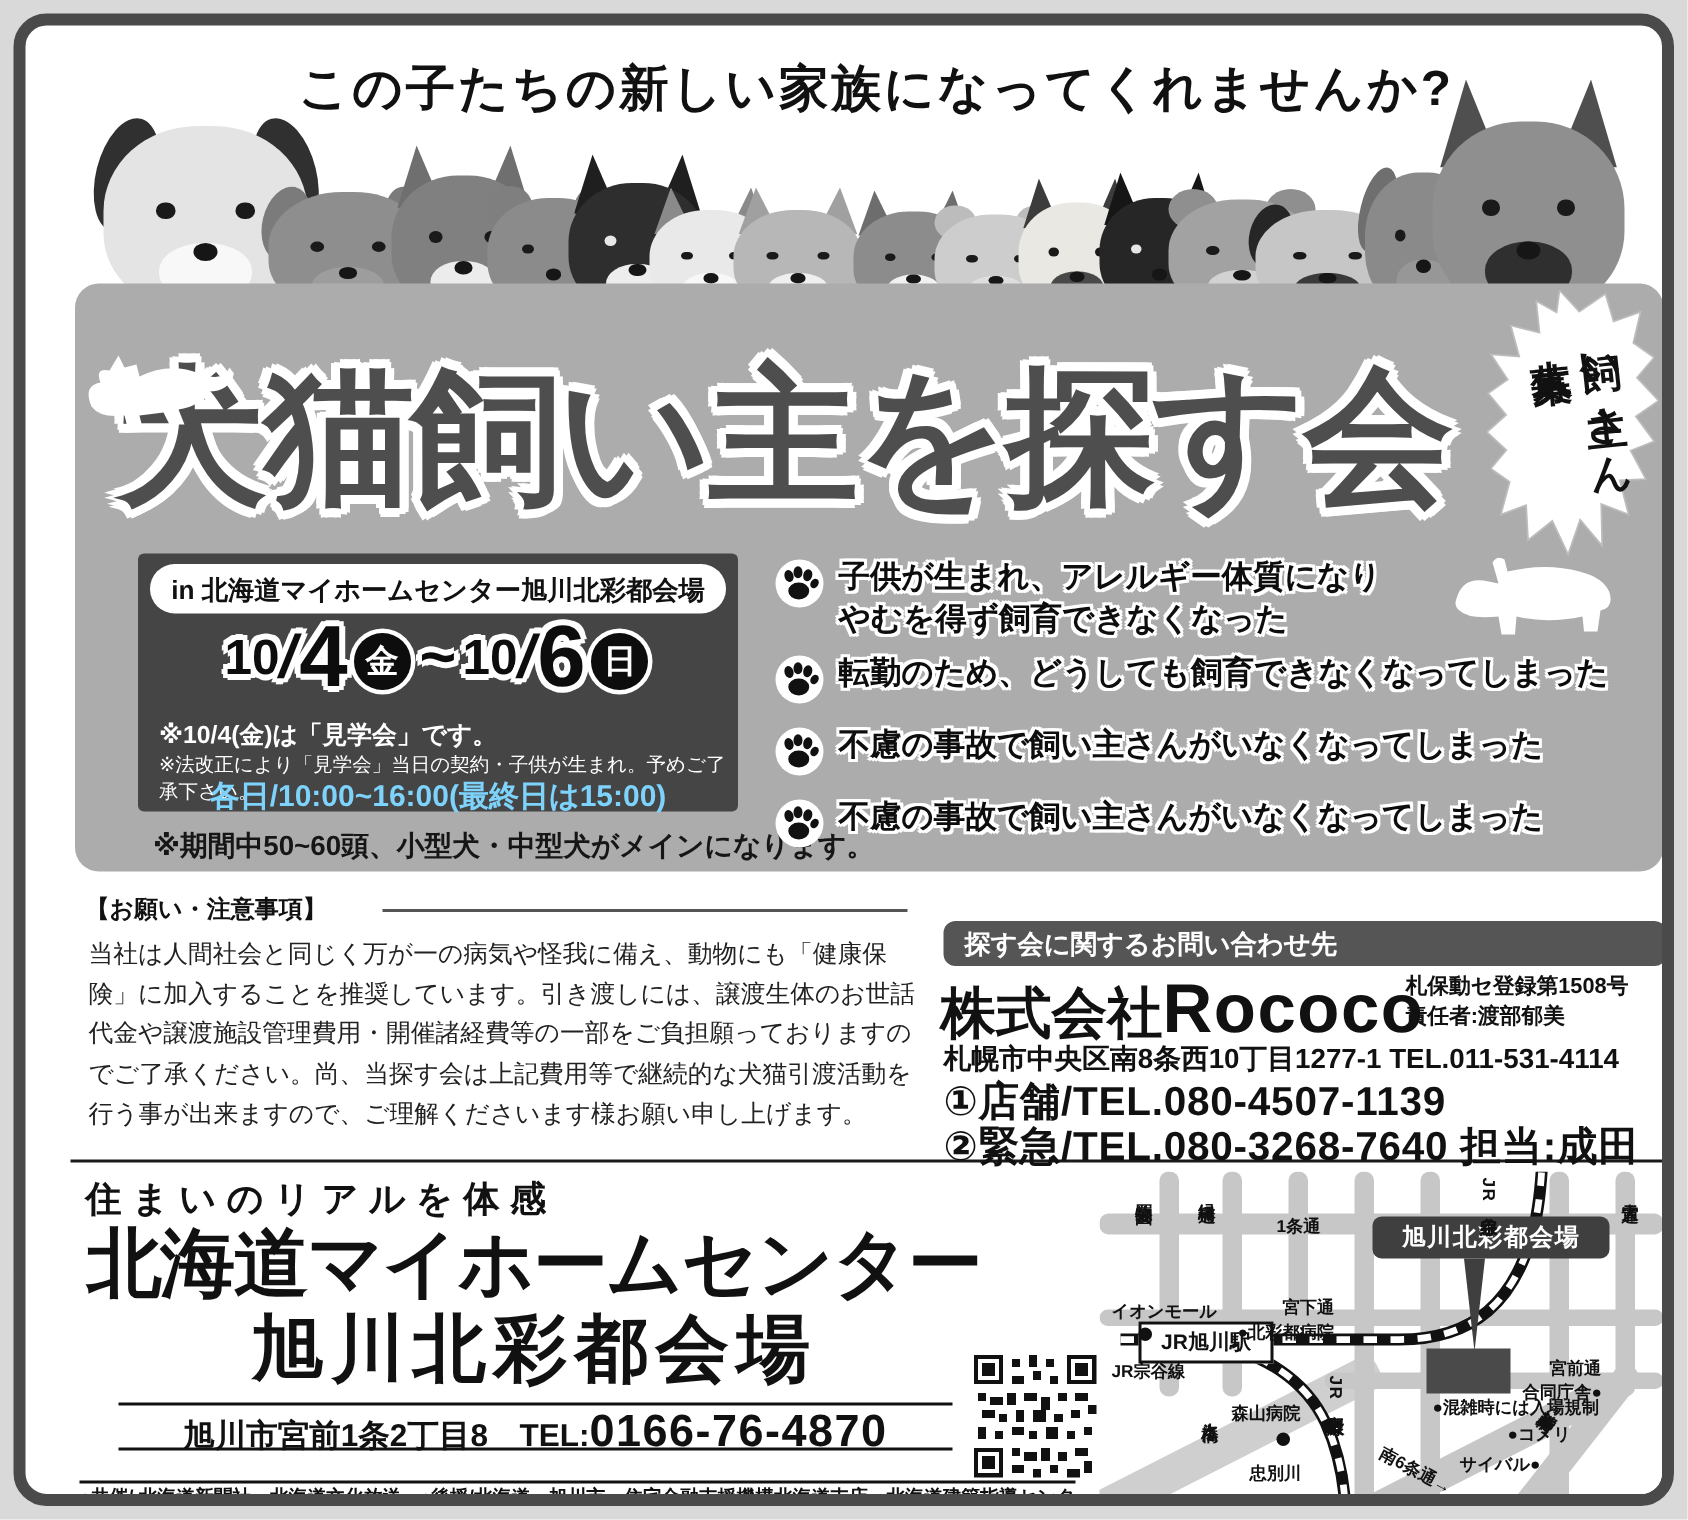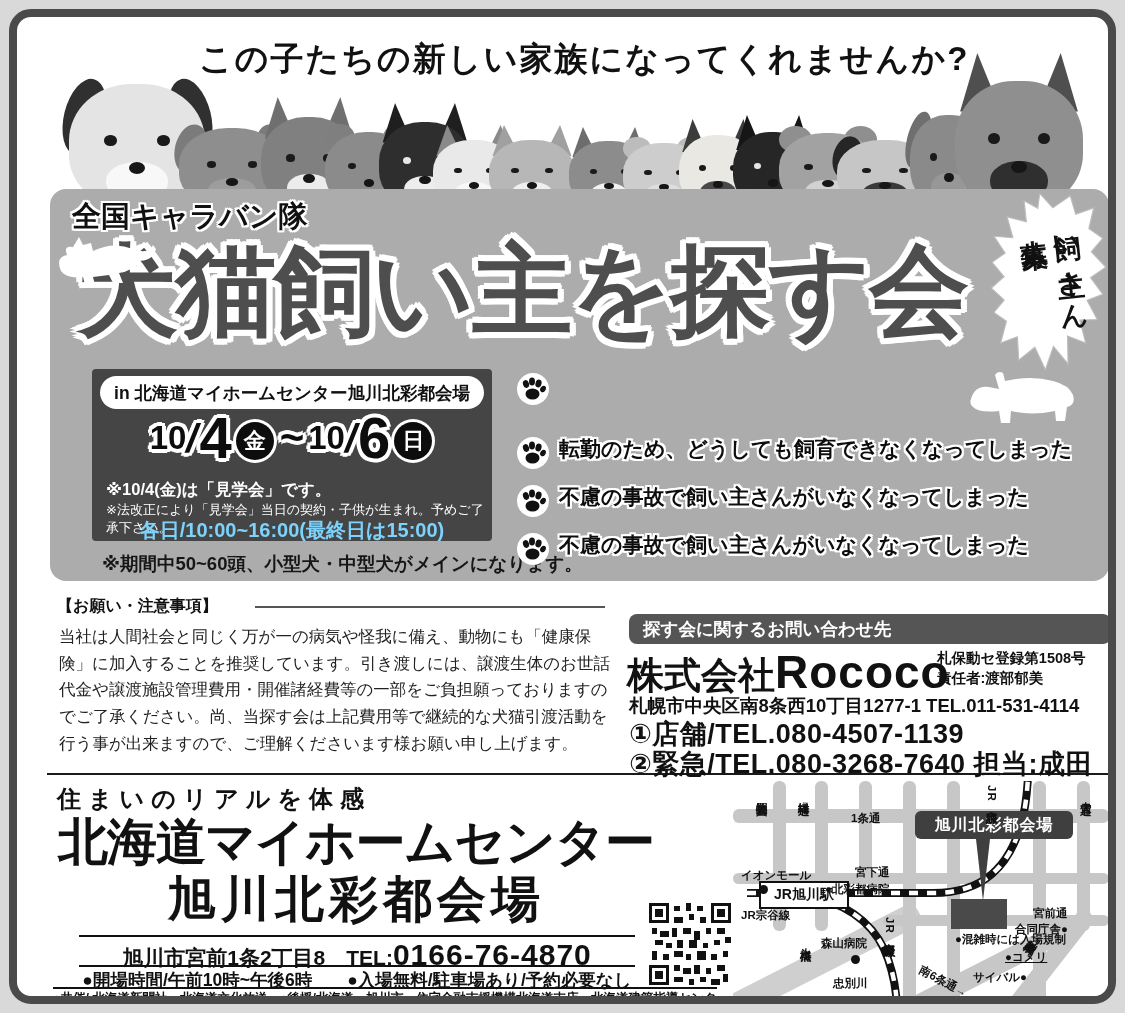--- a/index.html
+++ b/index.html
@@ -238,21 +238,20 @@
             <div class="ear" style="right:4%;top:0;width:32%;height:38%;background:#4f4f4f;clip-path:polygon(58% 0,0 100%,100% 100%)"></div>
           <div class="head" style="background:#8f8f8f"></div>
           <div class="eye" style="left:26%;background:#1a1a1a"></div>
           <div class="eye" style="right:26%;background:#1a1a1a"></div>
           <div class="muz" style="background:#2f2f2f"></div>
           <div class="nose"></div>
         </div>
       </div>
 
   <div class="abs hero">
-    <div class="caravan ow-sm">全国キャラバン隊</div>
     <div class="hero-title ow-lg">犬猫飼い主を探す会</div>
 
     <div class="burst">
       <svg viewBox="0 0 100 160" width="116" height="178" preserveAspectRatio="none">
         <polygon fill="#ffffff" stroke="#bdbdbd" stroke-width="1" points="50,0 60,14 76,5 79,22 95,18 89,36 100,46 89,57 100,72 86,80 95,96 81,100 88,118 73,117 76,138 61,130 59,155 48,138 39,158 32,137 17,147 18,126 3,130 10,111 0,102 10,92 0,80 12,71 3,57 15,50 7,34 23,37 20,18 36,24 36,5 47,13"></polygon>
       </svg>
       <div class="btxt">
         <div>飼い主さん</div>
         <div>大募集</div>
       </div>
@@ -282,20 +281,22 @@
           <div class="reason" style="top: 2px;">
             <span class="paw"><svg viewBox="0 0 32 32" width="32" height="32">
   <g fill="#111">
     <ellipse cx="9" cy="11" rx="3" ry="4" transform="rotate(-18 9 11)"></ellipse>
     <ellipse cx="15" cy="8.5" rx="3" ry="4"></ellipse>
     <ellipse cx="21.5" cy="10.5" rx="3" ry="4" transform="rotate(16 21.5 10.5)"></ellipse>
     <ellipse cx="26" cy="16" rx="2.6" ry="3.4" transform="rotate(32 26 16)"></ellipse>
     <ellipse cx="15.5" cy="21" rx="7" ry="5.6"></ellipse>
   </g>
               </svg></span>
+            <span class="rtxt ow-sm">子供が生まれ、アレルギー体質になり
+やむを得ず飼育できなくなった</span>
           </div>
           <div class="reason" style="top: 66px;">
             <span class="paw"><svg viewBox="0 0 32 32" width="32" height="32">
   <g fill="#111">
     <ellipse cx="9" cy="11" rx="3" ry="4" transform="rotate(-18 9 11)"></ellipse>
     <ellipse cx="15" cy="8.5" rx="3" ry="4"></ellipse>
     <ellipse cx="21.5" cy="10.5" rx="3" ry="4" transform="rotate(16 21.5 10.5)"></ellipse>
     <ellipse cx="26" cy="16" rx="2.6" ry="3.4" transform="rotate(32 26 16)"></ellipse>
     <ellipse cx="15.5" cy="21" rx="7" ry="5.6"></ellipse>
   </g>
@@ -355,21 +356,20 @@
   <div class="abs cline" style="top:729px">②緊急/TEL.080-3268-7640 担当:成田</div>
 
   <div class="abs tagline">住まいのリアルを体感</div>
   <div class="abs logo">北海道マイホームセンター</div>
   <div class="abs site">旭川北彩都会場</div>
   <div class="vrule" style="left:62px;top:918px;width:556px;"></div>
   <div class="abs vaddr">
     <span class="a1">旭川市宮前1条2丁目8</span><span class="a2">　TEL:</span><span class="a3">0166-76-4870</span>
   </div>
   <div class="vrule" style="left:62px;top:948px;width:556px;"></div>
-  <div class="abs vhours">●開場時間/午前10時~午後6時　　●入場無料/駐車場あり/予約必要なし</div>
   <div class="vrule" style="left:36px;top:970px;width:664px;"></div>
   <div class="abs sponsors">●共催/ 北海道新聞社・北海道文化放送　●後援/北海道・旭川市・住宅金融支援機構北海道支店・北海道建築指導センター　●企画/日本経済社</div>
 
   <svg class="abs qr" viewBox="0 0 29 29" shape-rendering="crispEdges">
     <rect width="29" height="29" fill="#fff"></rect>
     <g fill="#111">
       <path d="M0,0h7v7h-7z M1,1v5h5v-5z" fill-rule="evenodd"></path>
           <rect x="2" y="2" width="3" height="3"></rect>
       <path d="M22,0h7v7h-7z M23,1v5h5v-5z" fill-rule="evenodd"></path>
           <rect x="24" y="2" width="3" height="3"></rect>
@@ -444,21 +444,21 @@
         <div class="mlabel" style="left: 118px; top: 31px; z-index: 5;">1条通</div>
         <div class="mlabel vert" style="left: 252px; top: 4px; z-index: 5;">JR宗谷線</div>
         <div class="mlabel vert" style="left: 346px; top: 12px; z-index: 5;">大雪通</div>
         <div class="mlabel" style="left: 8px; top: 88px; z-index: 5;">イオンモール</div>
         <div class="mlabel" style="left: 122px; top: 85px; z-index: 5;">宮下通</div>
         <div class="mlabel" style="left: 92px; top: 102px; z-index: 5;">●北彩都病院</div>
         <div class="mlabel" style="left: 8px; top: 128px; z-index: 5;">JR宗谷線</div>
         <div class="mlabel" style="left: 300px; top: 126px; z-index: 5;">宮前通</div>
         <div class="mlabel" style="left: 282px; top: 142px; z-index: 5;">合同庁舎●</div>
         <div class="mlabel" style="left: 222px; top: 152px; z-index: 5;">●混雑時には入場規制</div>
-        <div class="mlabel" style="left: 272px; top: 170px; z-index: 5; text-decoration: underline;">●コメリ</div>
+        <div class="mlabel" style="left: 272px; top: 170px; z-index: 5;">●コメリ</div>
         <div class="mlabel" style="left: 240px; top: 190px; z-index: 5;">サイバル●</div>
         <div class="mlabel" style="left: 88px; top: 156px; z-index: 5;">森山病院</div>
         <div class="mlabel" style="left: 100px; top: 196px; z-index: 5;">忠別川</div>
         <div class="mlabel vert" style="left: 66px; top: 158px; z-index: 5;">氷点橋</div>
         <div class="mlabel vert" style="left: 150px; top: 136px; z-index: 5;">JR富良野線</div>
         <div class="mlabel" style="left: 184px; top: 194px; z-index: 5; transform: rotate(28deg);">南6条通→</div>
         <div class="mlabel vert" style="left: 298px; top: 152px; z-index: 5; transform: rotate(38deg);">新神楽橋↓</div>
         <div class="mdot" style="left: 26px; top: 104px; z-index: 5;"></div>
         <div class="mdot" style="left: 118px; top: 174px; z-index: 5;"></div>
       </div>

